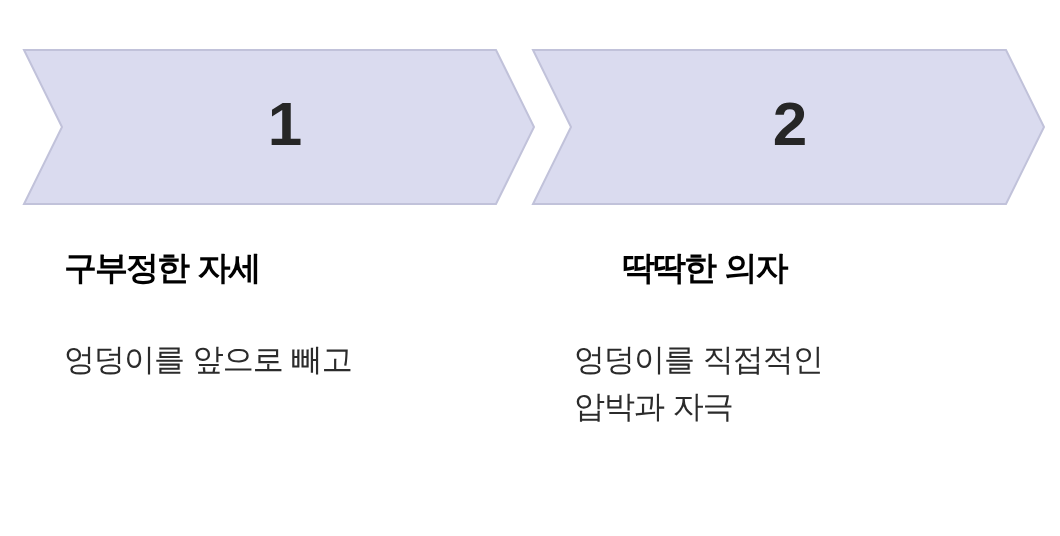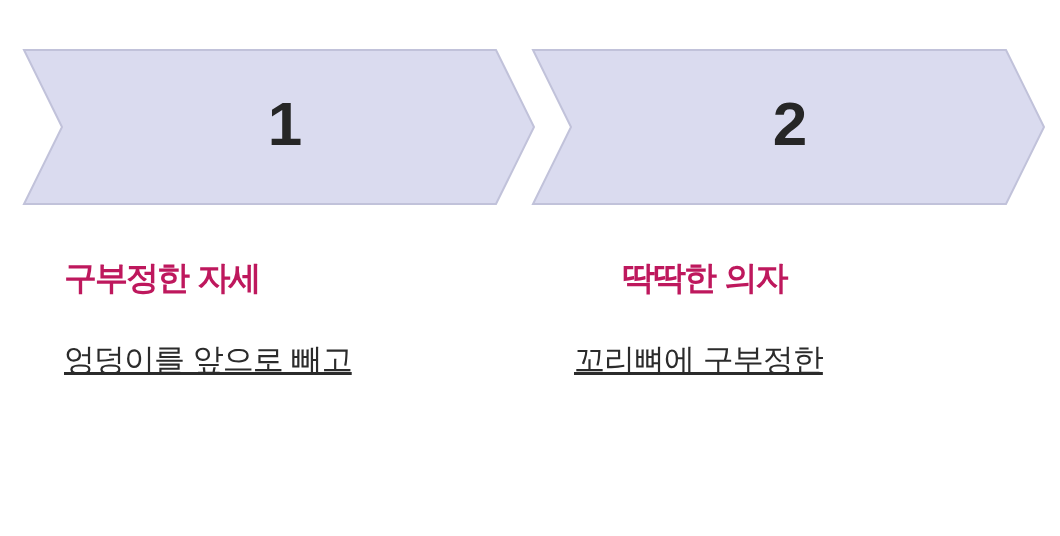--- a/index.html
+++ b/index.html
@@ -8,26 +8,26 @@
       font-family: "DejaVu Sans", "Liberation Sans", sans-serif;
       color: #262626;
     }
     svg.chevrons { position: absolute; left: 0; top: 0; }
     .num {
       position: absolute; top: 88px; font-size: 62px; font-weight: bold;
       color: #262626; text-align: center; width: 120px; line-height: 72px;
       font-family: "Liberation Sans", "DejaVu Sans", sans-serif;
     }
     .title {
-      position: absolute; top: 256px; font-size: 33px; font-weight: bold;
-      letter-spacing: -2px; line-height: 44px; color: #be185d;
+      position: absolute; top: 246px; font-size: 33px; font-weight: bold;
+      letter-spacing: -2px; line-height: 44px; color: #000000;
     }
     .desc {
       position: absolute; top: 336px; font-size: 31px; line-height: 47px;
-      color: #2b2b2b; letter-spacing: -1px; text-decoration: underline;
+      color: #2b2b2b; letter-spacing: -1px;
     }
     .desc div { white-space: nowrap; }
   </style>
 </head>
 <body>
 
 <svg class="chevrons" width="1060" height="536">
   <polygon points="24,50 496,50 534,127 496,204 24,204 62,127" fill="#dadbef" stroke="#c1c2da" stroke-width="2"></polygon>
   <polygon points="533,50 1006,50 1044,127 1006,204 533,204 571,127" fill="#dadbef" stroke="#c1c2da" stroke-width="2"></polygon>
 </svg>
@@ -35,14 +35,15 @@
 <div class="num" style="left:225px;">1</div>
 <div class="num" style="left:730px;">2</div>
 
 <div class="title" style="left:64px;">구부정한 자세</div>
 <div class="title" style="left:574px;margin-left:48px;">딱딱한 의자</div>
 
 <div class="desc" style="left:64px;">
   <div>엉덩이를 앞으로 빼고</div>
 </div>
 <div class="desc" style="left:574px;">
-  <div>꼬리뼈에 구부정한</div>
+  <div>엉덩이를 직접적인</div>
+  <div>압박과 자극</div>
 </div>
 
 </body></html>

